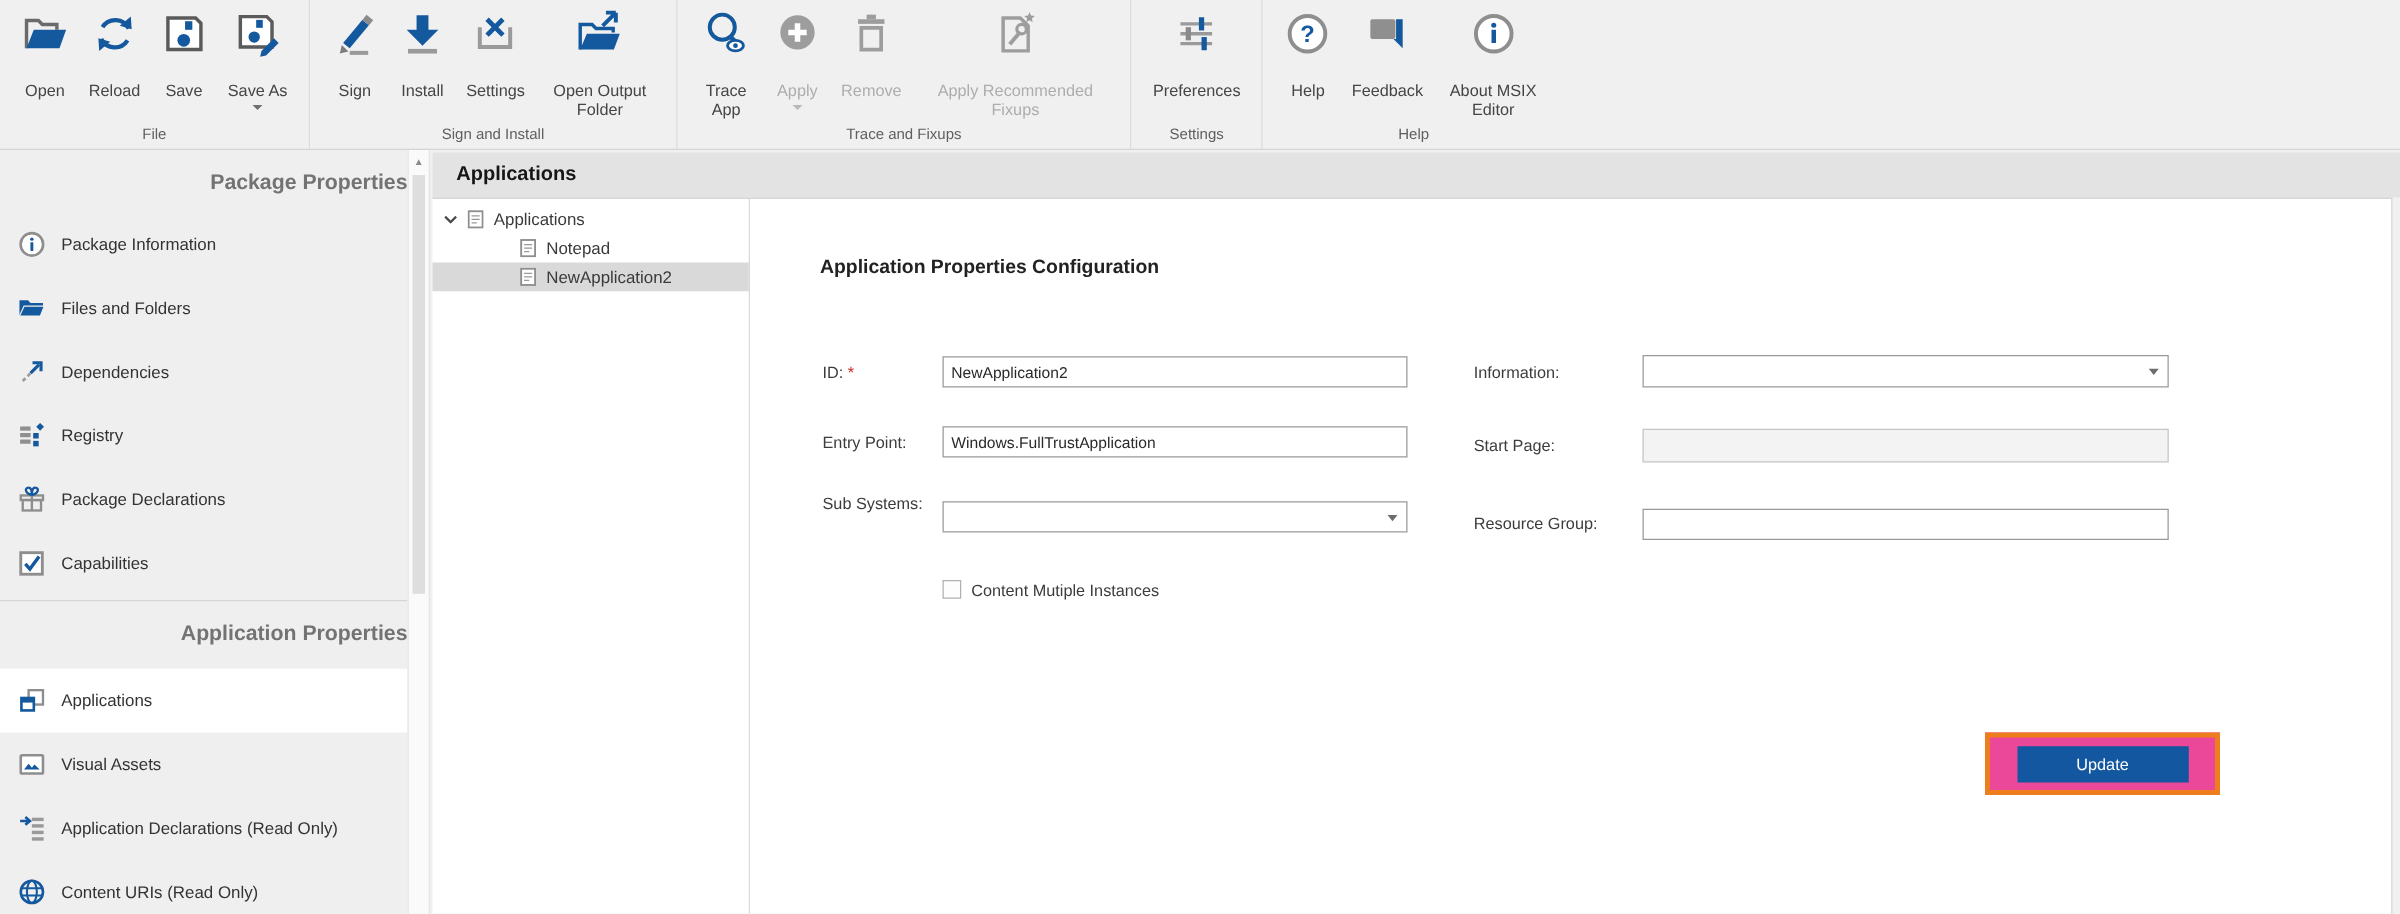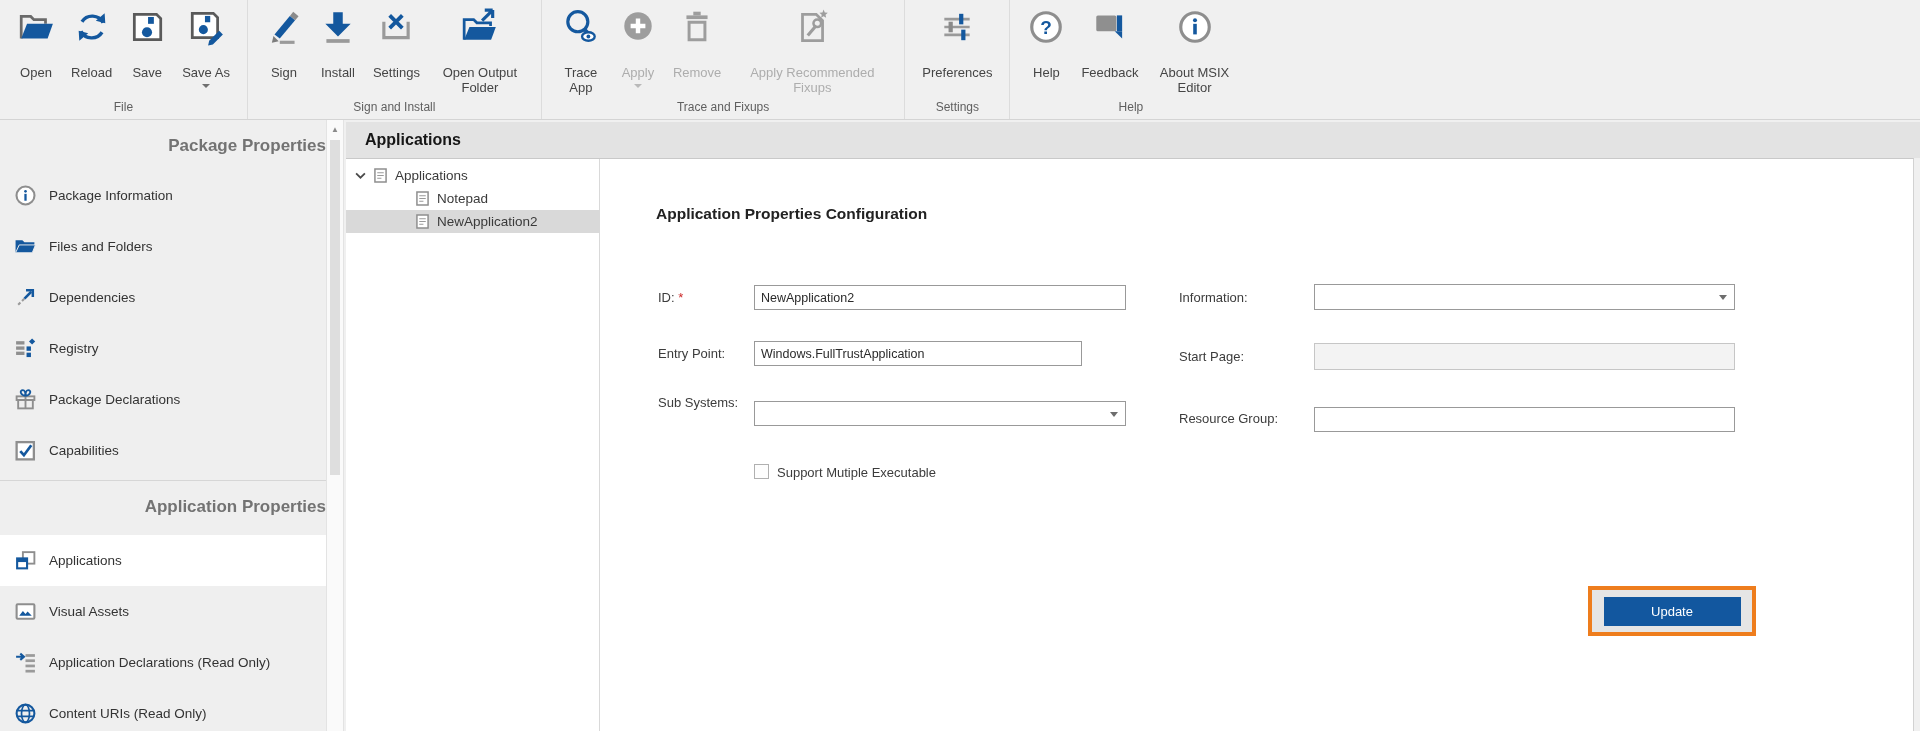--- a/index.html
+++ b/index.html
@@ -53,22 +53,22 @@
   .req{color:#cc2a2a;}
   .finput{position:absolute;height:25px;border:1px solid #999;background:#fff;font-size:12.5px;
           color:#2a2a2a;padding:0 6px;box-sizing:border-box;font-family:inherit;outline:none;}
   .finput:disabled,.finput.off{background:#f3f3f3;border-color:#c6c6c6;}
   .combo{position:absolute;border:1px solid #999;background:#fff;box-sizing:border-box;cursor:pointer;}
   .carrow{position:absolute;right:7px;top:50%;margin-top:-2px;width:0;height:0;
           border-left:4px solid transparent;border-right:4px solid transparent;border-top:5px solid #6d6d6d;}
   .fcheck{position:absolute;width:15px;height:15px;border:1px solid #b0b0b0;background:#fdfdfd;
           box-sizing:border-box;cursor:pointer;}
   .fchecklabel{position:absolute;font-size:13px;color:#3c3c3c;}
-  .update-wrap{position:absolute;left:1242px;top:427px;width:168px;height:50px;border:4px solid #ee7d1d;
-               box-sizing:border-box;background:#e5e5e5;display:flex;align-items:center;justify-content:center;}
+  .update-wrap{position:absolute;left:1242px;top:427px;width:188px;height:50px;border:4px solid #ee7d1d;
+               box-sizing:border-box;background:#ec4899;display:flex;align-items:center;justify-content:center;}
   .update-btn{width:137px;height:29px;background:#12579f;color:#fff;font-size:13px;border:none;
               display:flex;align-items:center;justify-content:center;cursor:pointer;font-family:inherit;}
 </style>
 </head>
 <body>
 
 <div class="ribbon">
 
   <div class="rgroup">
     <div class="ritems">
@@ -424,29 +424,29 @@
     </div>
 
     <div class="fh">Application Properties Configuration</div>
 
     <div class="flabel" style="left:312px;top:131px;">
       <span>ID:</span> <span class="req">*</span>
     </div>
     <input class="finput" style="left: 408px; top: 126px; width: 372px;" value="NewApplication2">
 
     <div class="flabel" style="left:312px;top:187px;">Entry Point:</div>
-    <input class="finput" style="left: 408px; top: 182px; width: 328px;" value="Windows.FullTrustApplication">
+    <input class="finput" style="left: 408px; top: 182px; width: 372px;" value="Windows.FullTrustApplication">
 
     <div class="flabel" style="left:312px;top:236px;">Sub Systems:</div>
     <div class="combo" style="left:408px;top:242px;width:372px;height:25px;">
       <span class="carrow"></span>
     </div>
 
     <div class="fcheck" style="left:408px;top:305px;"></div>
-    <div class="fchecklabel" style="left:431px;top:306px;">Support Mutiple Executable</div>
+    <div class="fchecklabel" style="left:431px;top:306px;">Content Mutiple Instances</div>
 
     <div class="flabel" style="left:833px;top:131px;">Information:</div>
     <div class="combo" style="left:968px;top:125px;width:421px;height:26px;">
       <span class="carrow"></span>
     </div>
 
     <div class="flabel" style="left:833px;top:190px;">Start Page:</div>
     <input class="finput off" style="left: 968px; top: 184px; width: 421px; height: 27px;" disabled="" value="">
 
     <div class="flabel" style="left:833px;top:252px;">Resource Group:</div>

